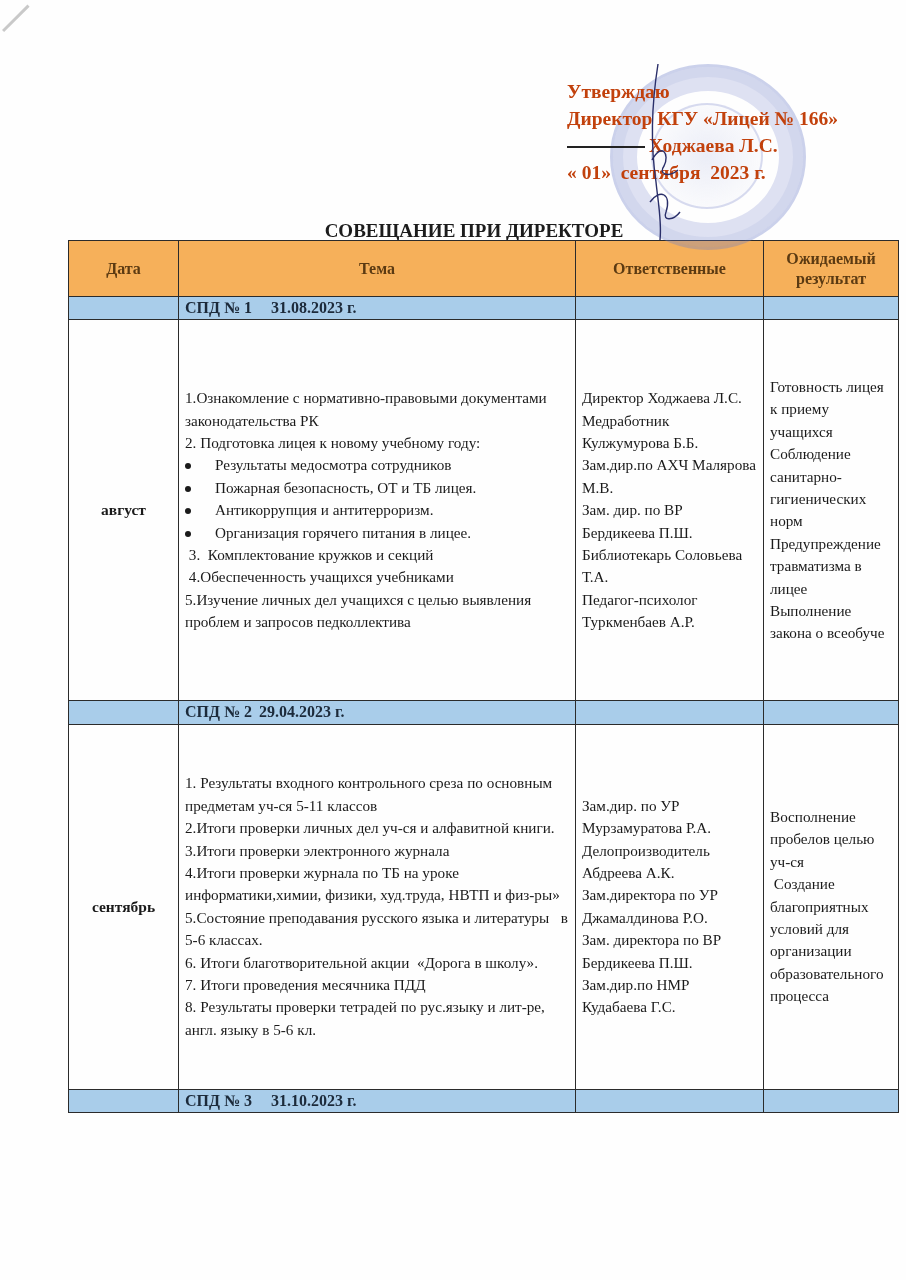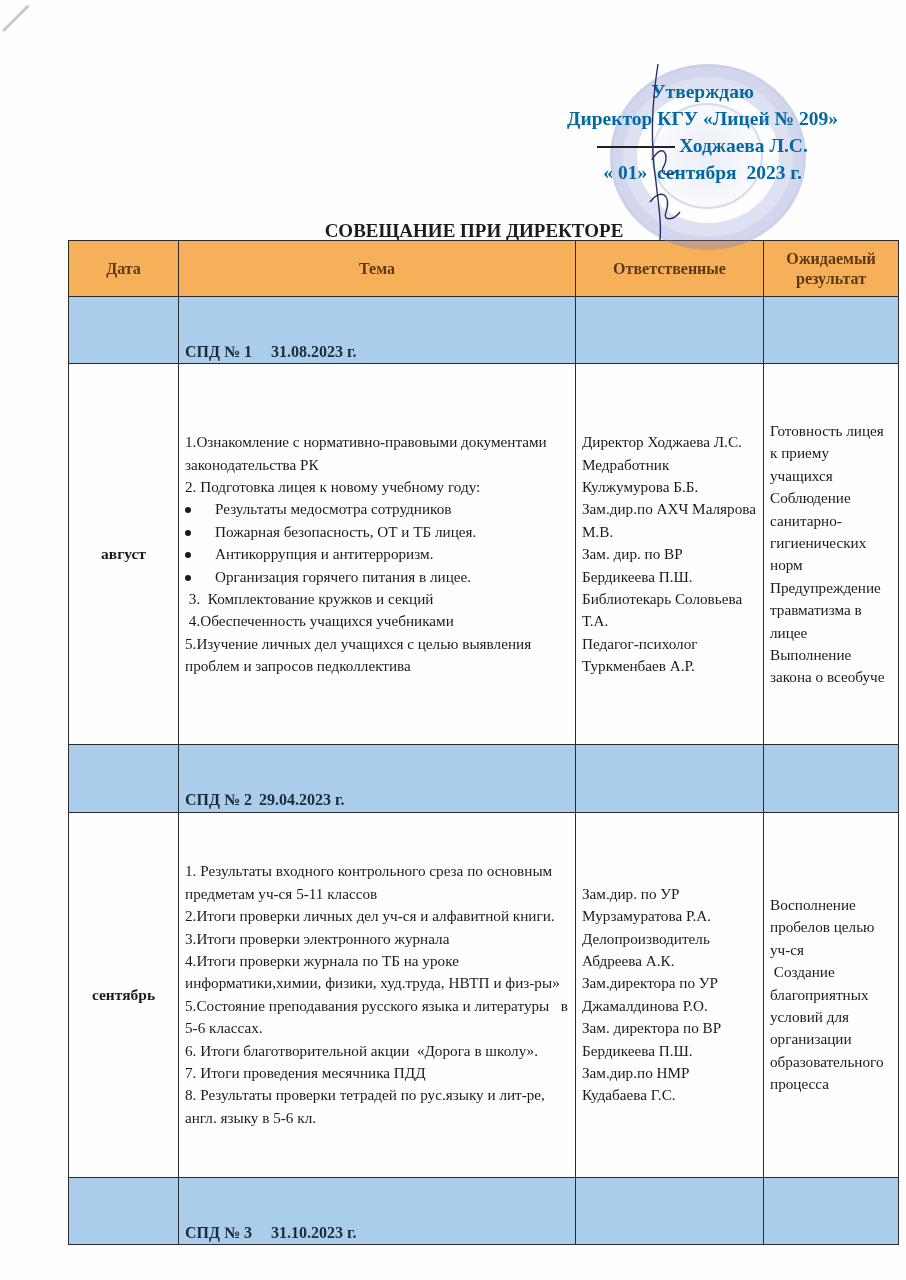--- a/index.html
+++ b/index.html
@@ -28,25 +28,25 @@
       background: #c9c9c9;
       transform: rotate(-45deg);
       transform-origin: left top;
       top: 30px;
     }
     
     .approval {
       position: absolute;
       right: 68px;
       top: 78px;
-      text-align: center;
+      text-align: left;
       font-weight: bold;
       font-size: 19.5px;
       line-height: 27px;
-      color: #0369a1;
+      color: #c2410c;
       z-index: 3;
     }
     .approval .line { white-space: pre; }
     .sign-underline {
       display: inline-block;
       width: 78px;
       border-bottom: 2px solid #222;
       margin-right: 4px;
       vertical-align: 4px;
     }
@@ -120,21 +120,21 @@
       text-align: center;
       line-height: 20px;
     }
     tr.meeting td {
       background: #a9cdea;
       height: 22px;
       font-weight: bold;
       font-size: 16px;
       color: #1c2a3a;
     }
-    tr.meeting .mt-num { display: inline-block; min-width: 82px; margin-top: 44px; }
+    tr.meeting .mt-num { display: inline-block; min-width: 82px; }
     td.month {
       text-align: center;
       font-weight: bold;
       font-size: 15.5px;
     }
     td.topic { vertical-align: top; padding-top: 6px; }
     td.resp, td.result { vertical-align: top; }
     .topic-line { white-space: normal; }
     .bullet-line {
       position: relative;
@@ -168,21 +168,21 @@
   </div>
 
   <svg class="signature" viewBox="0 0 60 180">
     <path d="M18 2 C 12 40, 10 80, 16 120 C 18 140, 22 160, 20 178" stroke="#2a2f6a" stroke-width="1.4" fill="none"></path>
     <path d="M12 98 C 22 80, 30 92, 24 104 C 18 112, 28 116, 38 108" stroke="#2a2f6a" stroke-width="1.4" fill="none"></path>
     <path d="M10 140 C 20 126, 32 132, 26 150 C 22 160, 34 158, 40 150" stroke="#2a2f6a" stroke-width="1.4" fill="none"></path>
   </svg>
 
   <div class="approval">
     <div class="line">Утверждаю</div>
-    <div class="line">Директор КГУ «Лицей № 209»</div>
+    <div class="line">Директор КГУ «Лицей № 166»</div>
     <div class="line"><span class="sign-underline"></span><span>Ходжаева Л.С.</span></div>
     <div class="line">« 01»  сентября  2023 г.</div>
   </div>
 
   <div class="doc-title">СОВЕЩАНИЕ ПРИ ДИРЕКТОРЕ</div>
 
   <table class="plan">
     <colgroup>
       <col class="c-date">
         <col class="c-topic">

